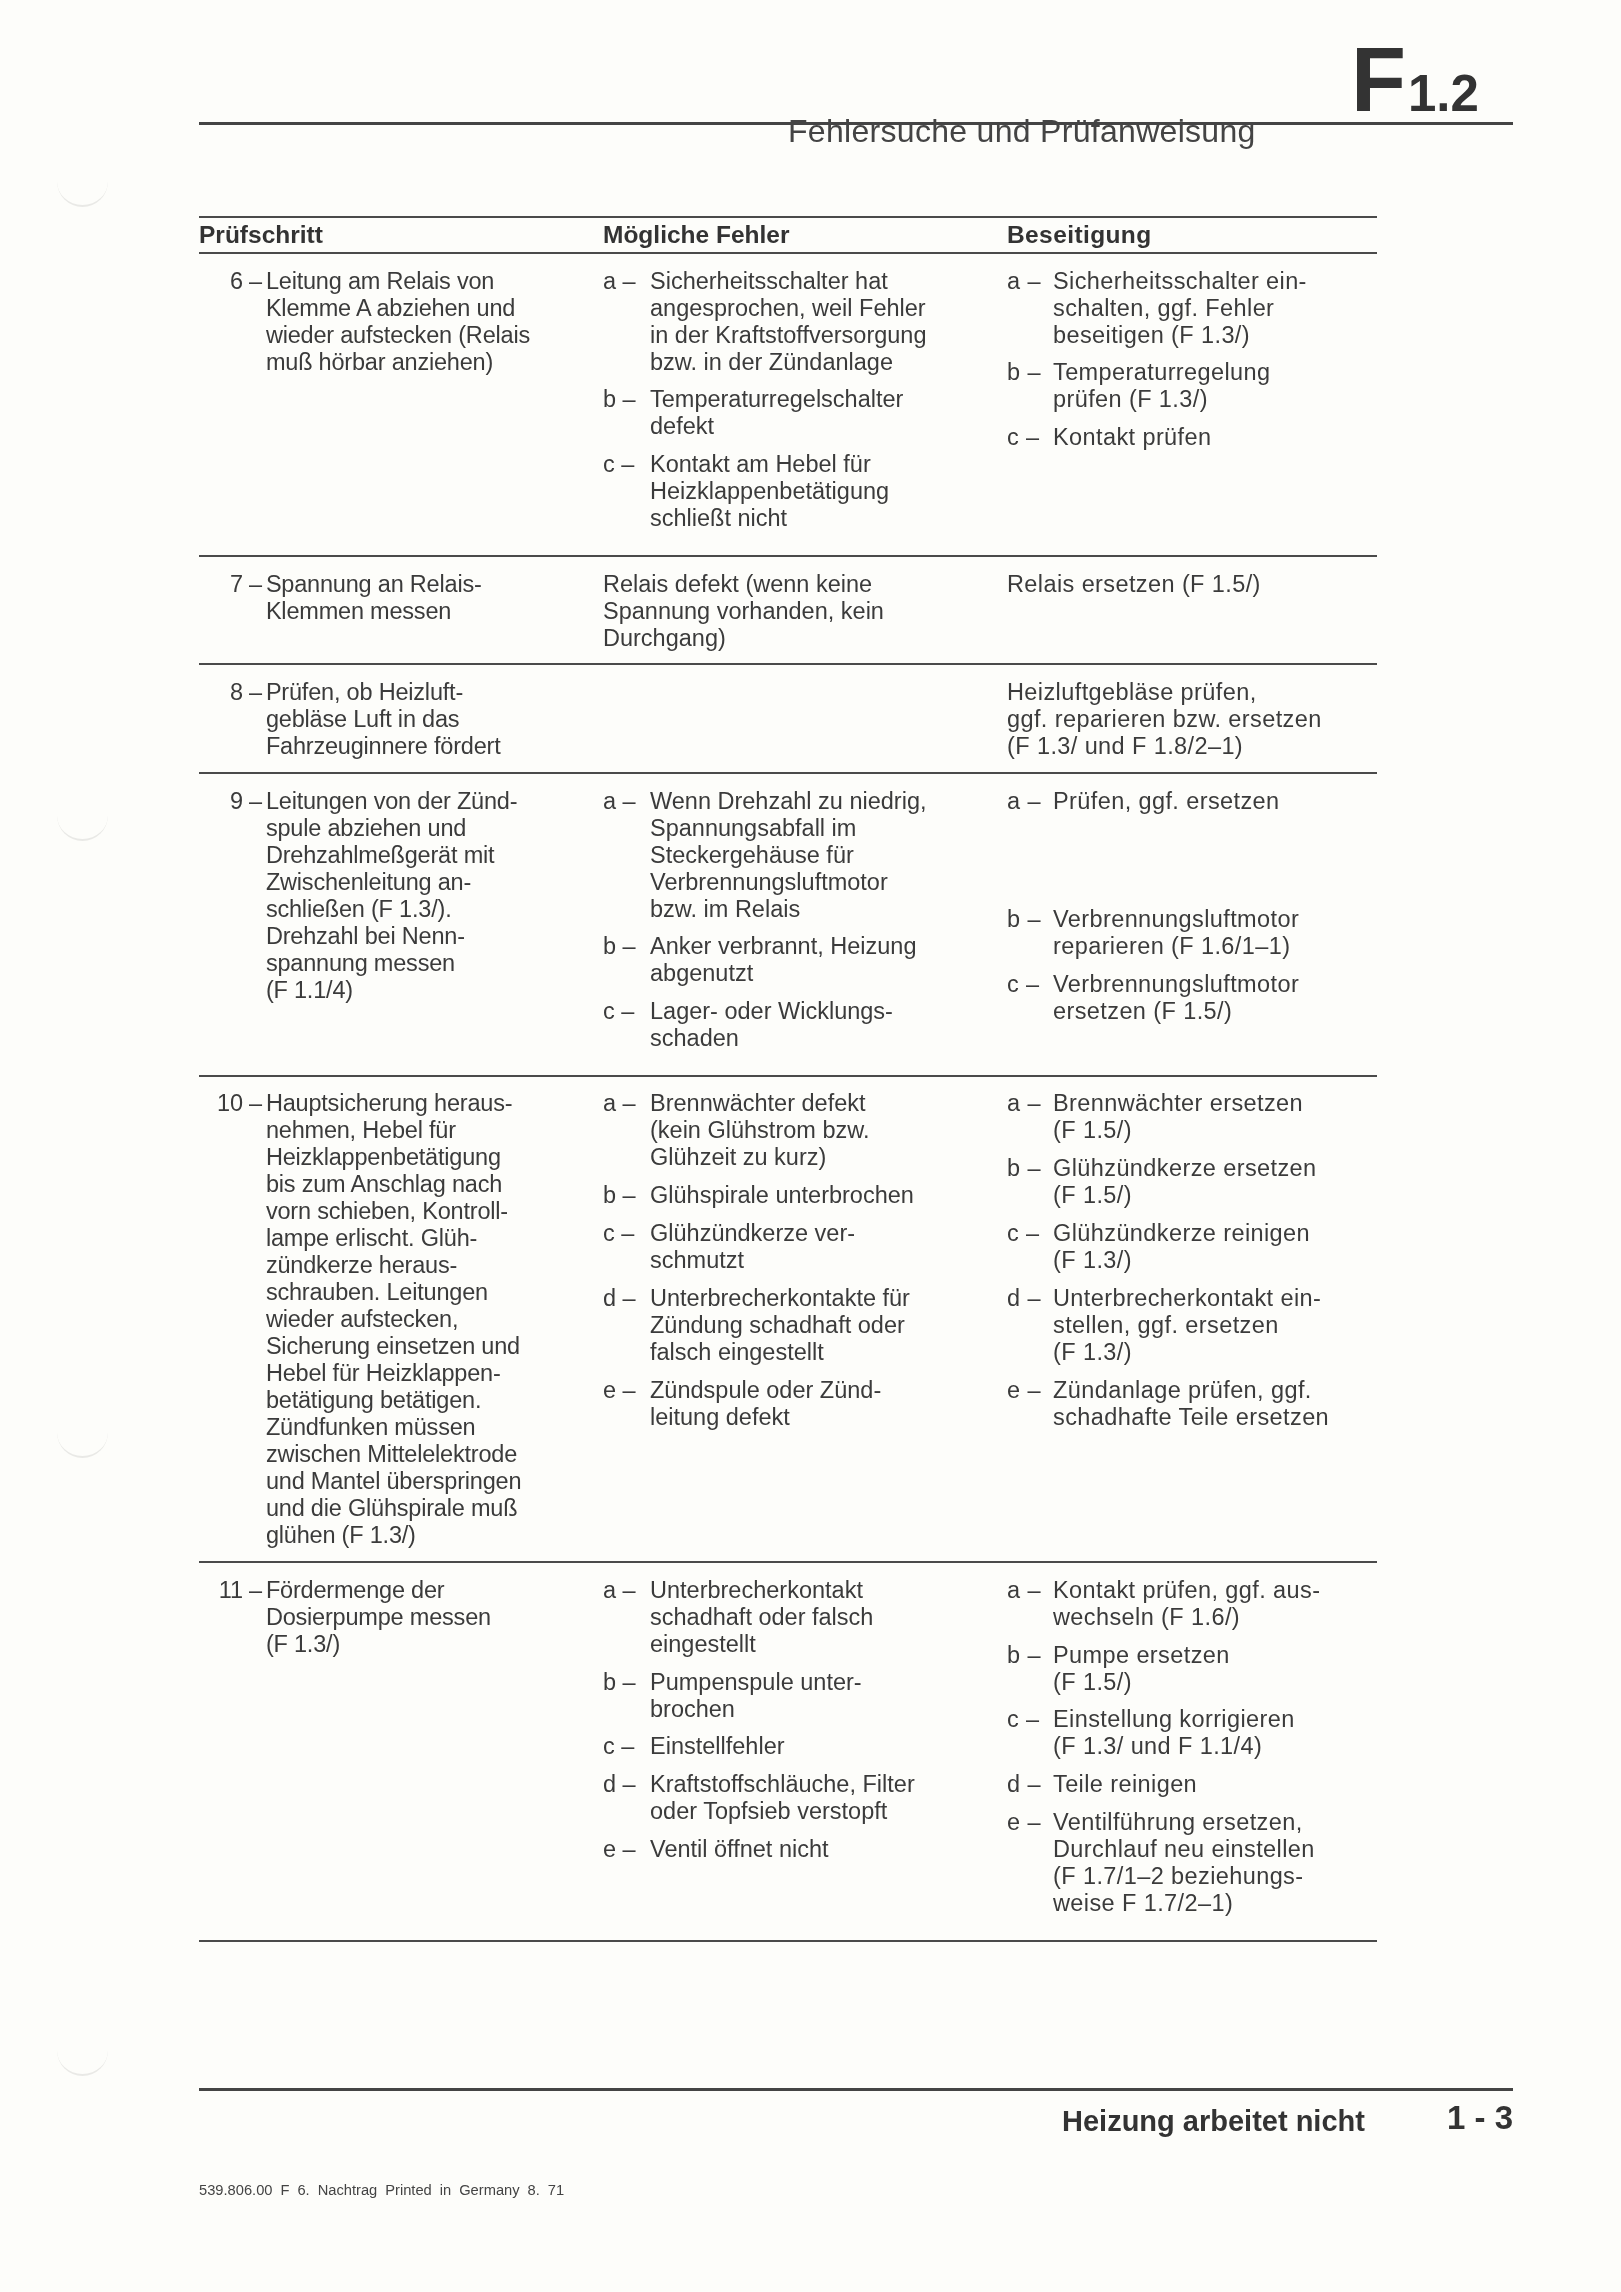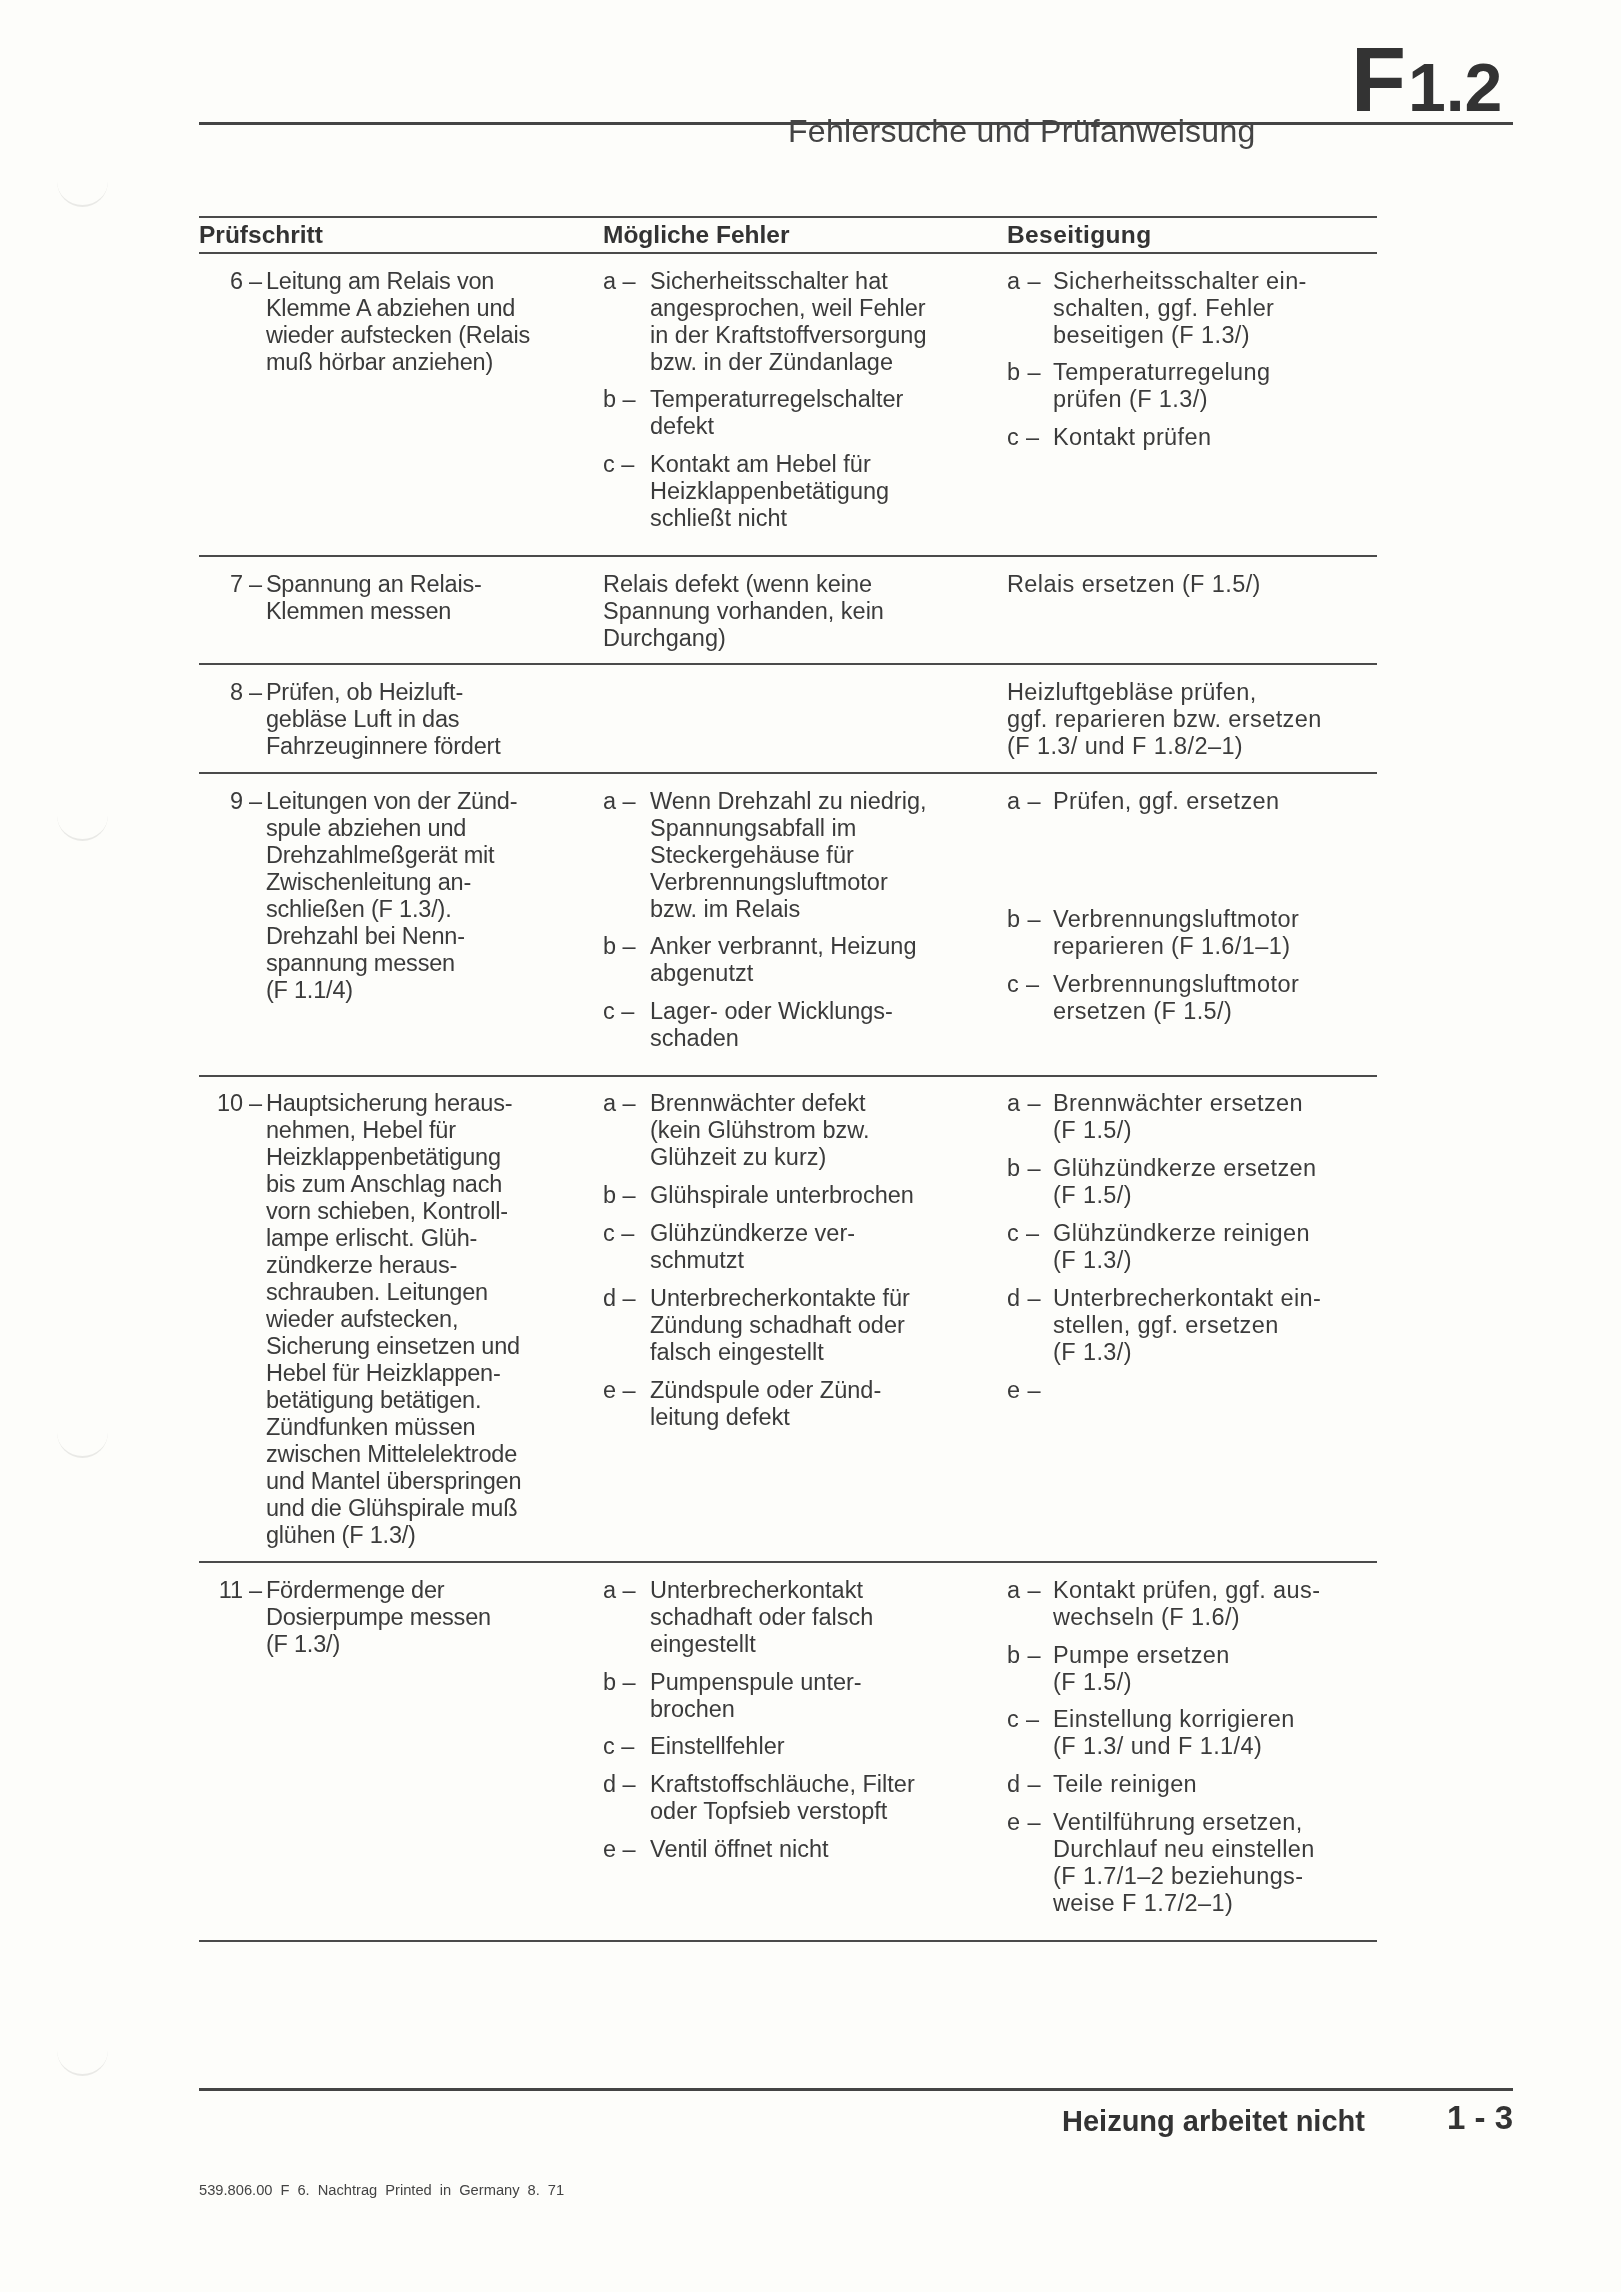--- a/index.html
+++ b/index.html
@@ -21,21 +21,21 @@
     font-size: 32px; color: #444;
     letter-spacing: 0.3px;
     margin-top: 48px;
   }
   #section-badge {
     position: absolute; left: 1351px; top: 29px;
     font-weight: bold; color: #333;
     white-space: nowrap;
   }
   #section-badge .big { font-size: 90px; font-weight: bold; letter-spacing: -2px; }
-  #section-badge .small { font-size: 68px; font-weight: bold; margin-left: 3.9px; margin-top: 12px; }
+  #section-badge .small { font-size: 51px; font-weight: bold; margin-left: 3.9px; margin-top: 12px; }
   #header-rule {
     position: absolute; left: 199px; top: 122px; width: 1314px; height: 2.9px;
     background: #444;
   }
   #table {
     position: absolute; left: 199px; top: 216px; width: 1178px;
   }
   .rule { height: 2px; background: #4a4a4a; }
   .head-row {
     display: flex; height: 34px; align-items: center;
@@ -311,20 +311,22 @@
 (F 1.3/)</span>
           </div>
           <div class="item">
             <span class="item-letter">d –</span>
             <span class="item-text">Unterbrecherkontakt ein-
 stellen, ggf. ersetzen
 (F 1.3/)</span>
           </div>
           <div class="item">
             <span class="item-letter">e –</span>
+            <span class="item-text">Zündanlage prüfen, ggf.
+schadhafte Teile ersetzen</span>
           </div>
         </div>
       </div>
       <div class="rule"></div>
       <div class="row">
         <div class="col1">
           <div class="step">
             <span class="step-num">11 –</span>
             <span class="step-text">Fördermenge der
 Dosierpumpe messen

